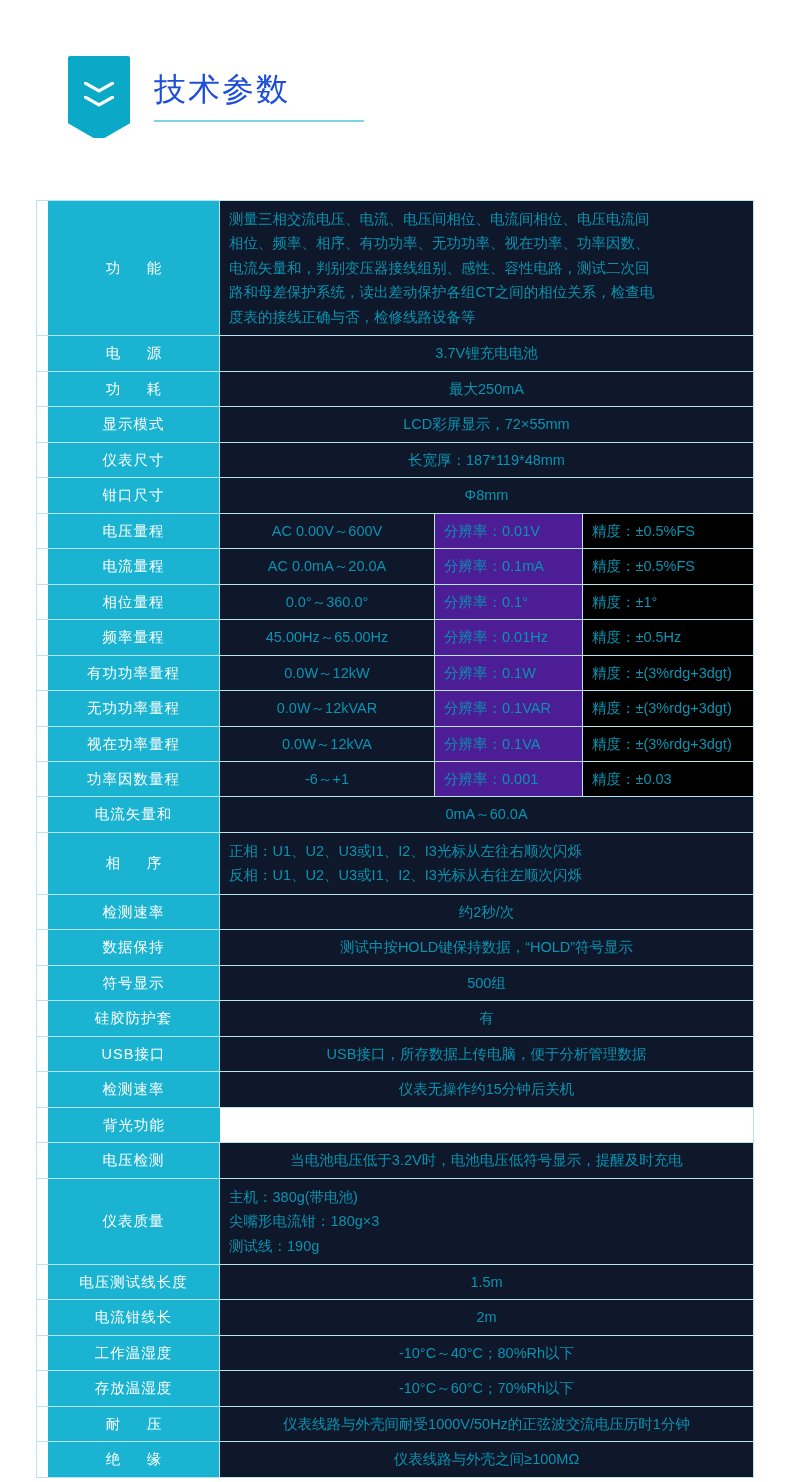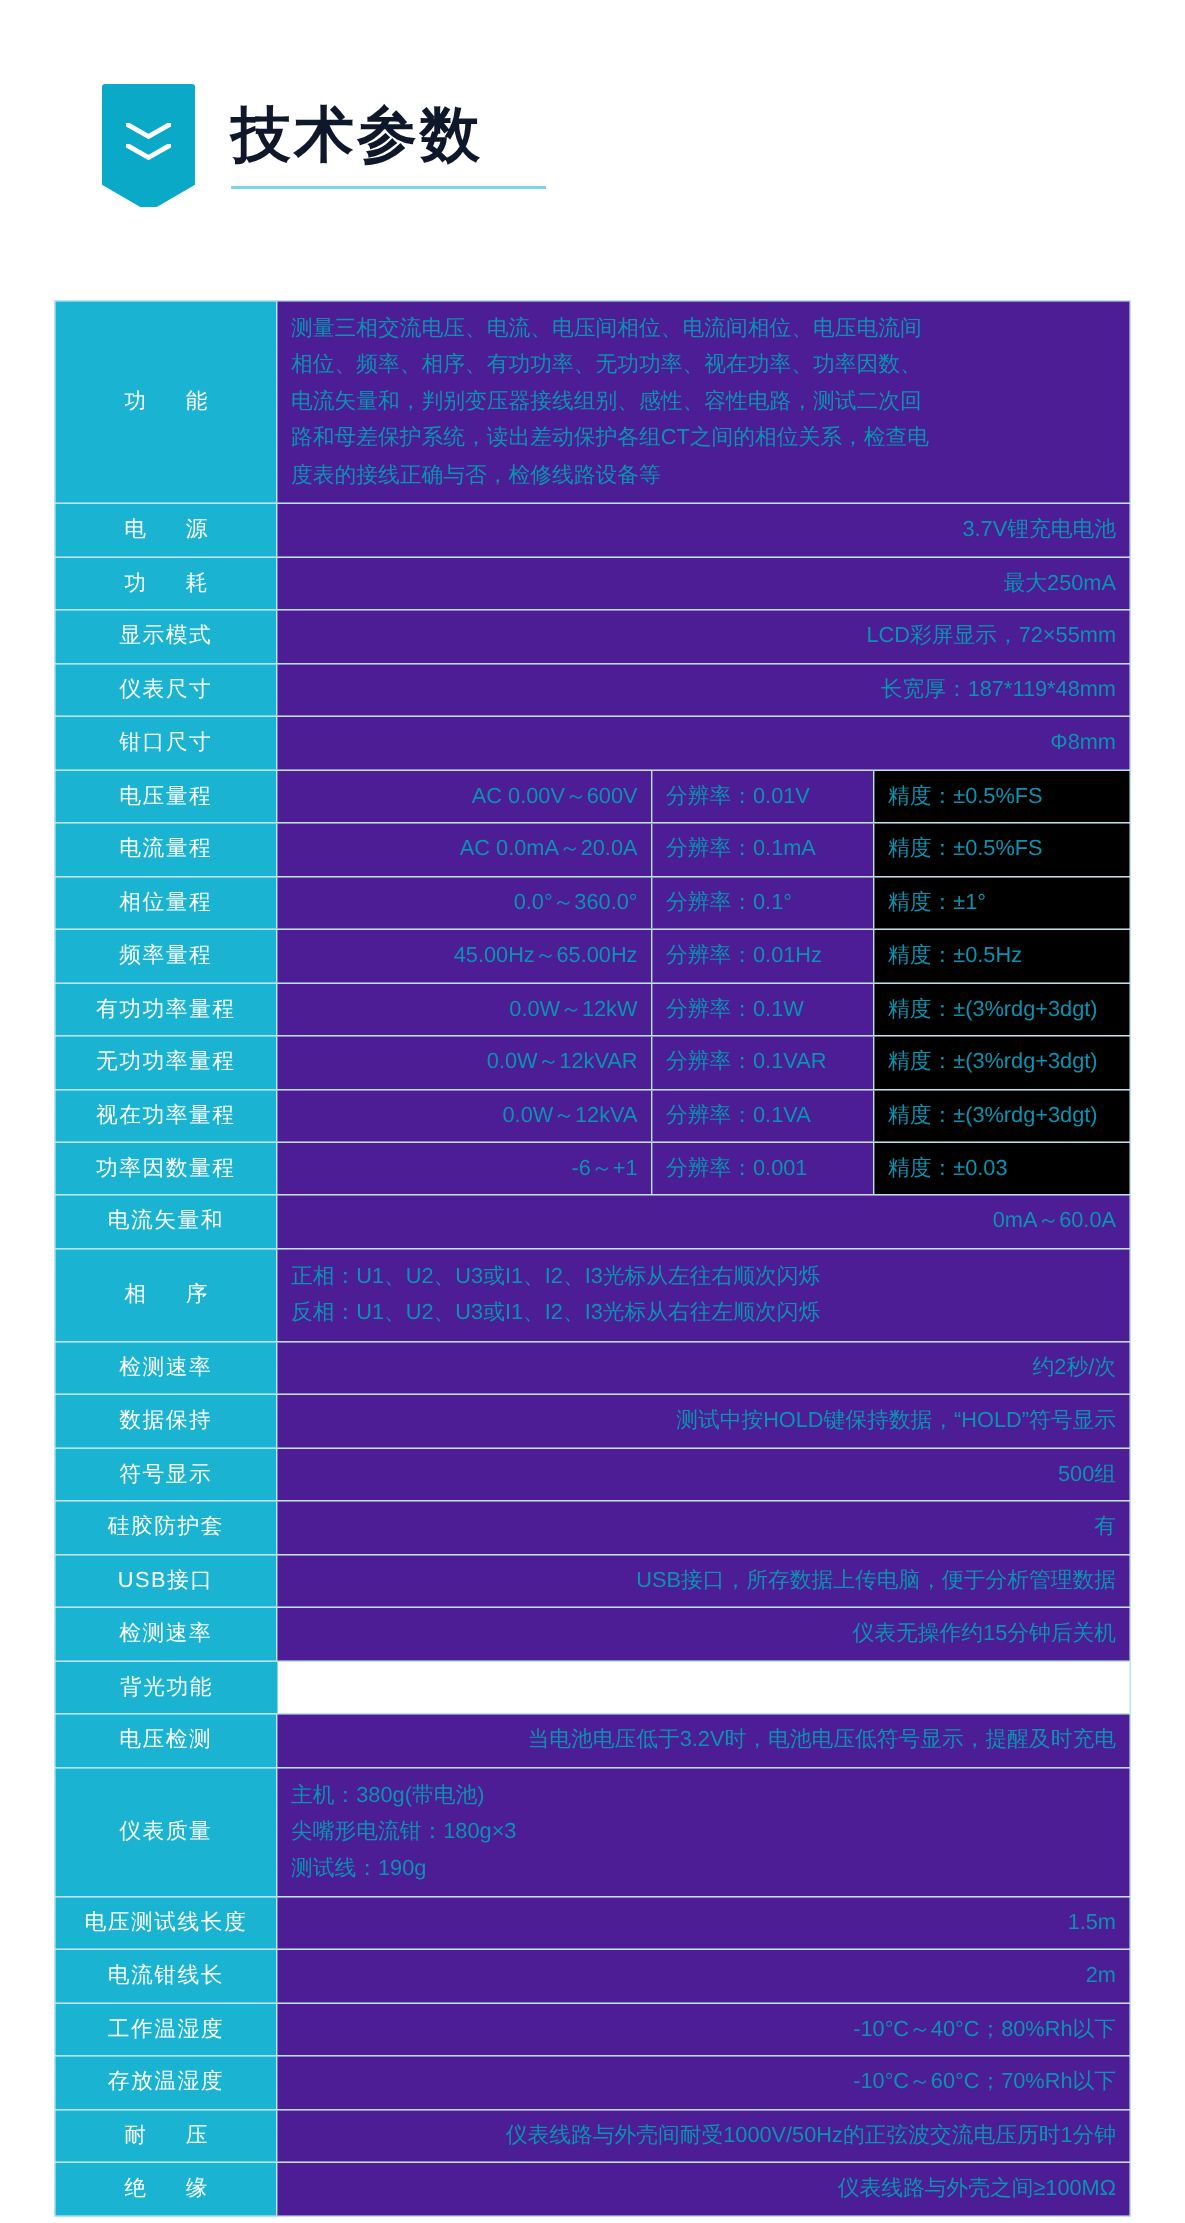--- a/index.html
+++ b/index.html
@@ -43,23 +43,23 @@
     left: 50%;
     transform: translateX(-50%);
     width: 30px;
     height: 11px;
   }
   .badge .chev.one { top: 26px; }
   .badge .chev.two { top: 40px; }
   .badge .chev svg { display: block; }
   .title-wrap { margin-left: 24px; }
   .title {
-    font-size: 40px;
-    font-weight: bold;
-    color: #0f172a;
+    font-size: 32px;
+    font-weight: normal;
+    color: #1d4ed8;
     letter-spacing: 2px;
     line-height: 1.1;
   }
   .title-rule {
     margin-top: 12px;
     width: 210px;
     height: 2px;
     background: #7fd4e4;
   }
 
@@ -79,33 +79,34 @@
     padding: 6px 9px;
     font-size: 14.5px;
     line-height: 1.55;
     color: #0a93b0;
     display: flex;
     align-items: center;
     border-right: 1px solid #b9e4ee;
   }
   .cell:last-child { border-right: none; }
   .label {
-    width: 148px;
+    width: 172px;
     flex: none;
     background: #1ab4d2;
     color: #ffffff;
     justify-content: center;
     text-align: center;
     letter-spacing: 1px;
+    margin-left: 11px;
   }
   .label.sp2 { letter-spacing: 6px; text-indent: 6px; }
   .val {
     flex: 1 1 auto;
-    background: #4c1d95;
-    justify-content: flex-end;
+    background: #0f172a;
+    justify-content: center;
   }
   .val-block {
     display: block;
     width: 100%;
   }
   .val-block .line { display: block; padding: 1px 0; }
   .mid {
     width: 148px;
     flex: none;
     background: #4c1d95;

